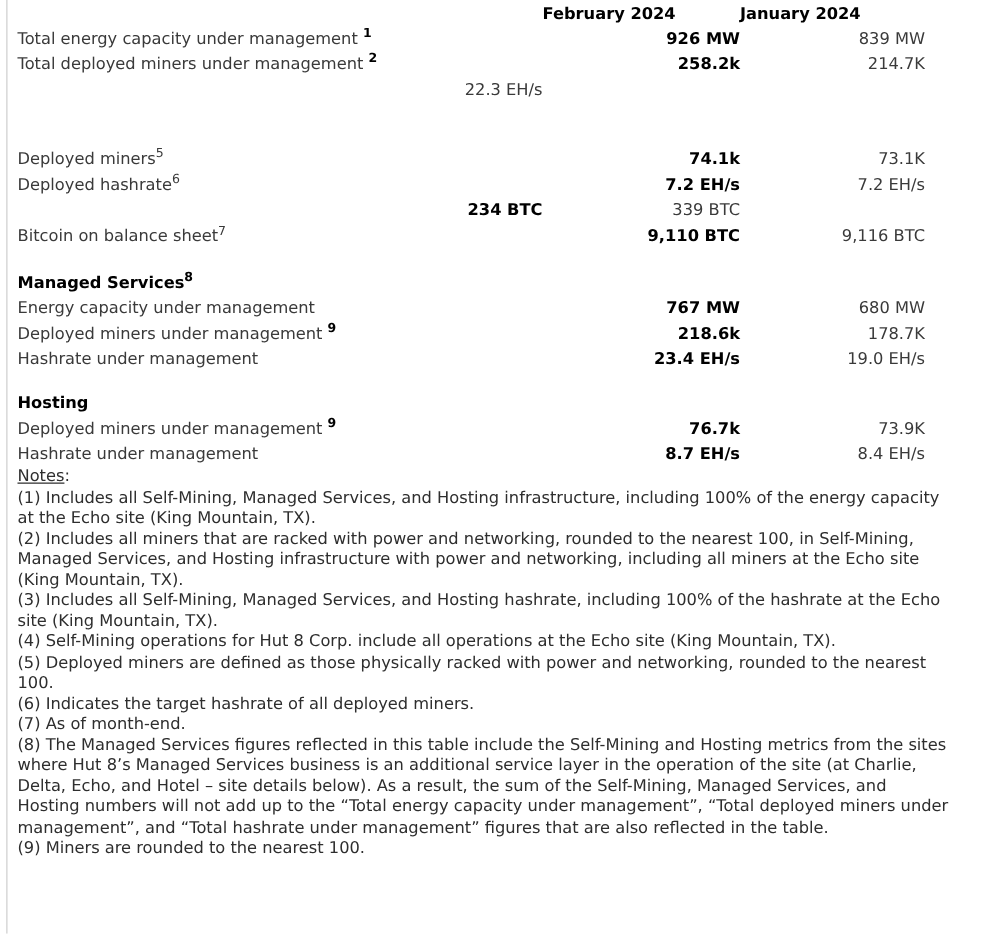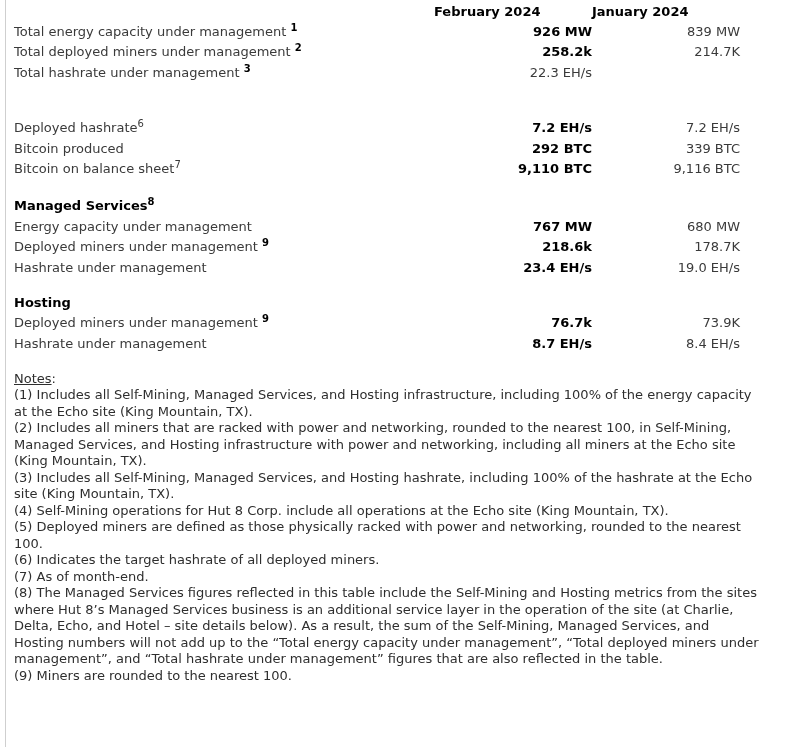--- a/index.html
+++ b/index.html
@@ -37,21 +37,20 @@
   .cell.feb{font-weight:bold;color:var(--bold-text);}
   .cell.jan{color:var(--body-text);}
   .col-head{font-weight:bold;color:var(--bold-text);text-align:left;}
   .cell.label{color:var(--body-text);}
   .cell.label.bold, .b{font-weight:bold;color:var(--bold-text);}
   sup{font-size:10px;line-height:0;vertical-align:super;}
   .spacer-0{height:35px;}
   .spacer-1{height:16px;}
   .spacer-2{height:14px;}
   .notes{
-    margin-top:17px;
     padding-left:14px;
     width:748px;
     font-size:13px;
     line-height:16.5px;
     color:var(--notes-text);
   }
   .notes .u{text-decoration:underline;}
   .note{margin:0;}
 </style>
 </head>
@@ -70,32 +69,35 @@
         <div class="cell label"><span>Total energy capacity under management</span>&nbsp;<sup class="b">1</sup></div>
         <div class="cell feb">926 MW</div>
         <div class="cell jan">839 MW</div>
       </div>
       <div class="row">
         <div class="cell label"><span>Total deployed miners under management</span>&nbsp;<sup class="b">2</sup></div>
         <div class="cell feb">258.2k</div>
         <div class="cell jan">214.7K</div>
       </div>
       <div class="row">
-        <div class="cell label"><span>Total hashrate under management</span>&nbsp;<sup class="b">3</sup></div>
         <div class="cell jan">22.3 EH/s</div>
       </div>
       <div class="spacer spacer-0"></div>
+      <div class="row">
+        <div class="cell label"><span>Deployed miners</span><sup>5</sup></div>
+        <div class="cell feb">74.1k</div>
+        <div class="cell jan">73.1K</div>
+      </div>
       <div class="row">
         <div class="cell label"><span>Deployed hashrate</span><sup>6</sup></div>
         <div class="cell feb">7.2 EH/s</div>
         <div class="cell jan">7.2 EH/s</div>
       </div>
       <div class="row">
-        <div class="cell label"><span>Bitcoin produced</span></div>
-        <div class="cell feb">292 BTC</div>
+        <div class="cell feb">234 BTC</div>
         <div class="cell jan">339 BTC</div>
       </div>
       <div class="row">
         <div class="cell label"><span>Bitcoin on balance sheet</span><sup>7</sup></div>
         <div class="cell feb">9,110 BTC</div>
         <div class="cell jan">9,116 BTC</div>
       </div>
       <div class="spacer spacer-1"></div>
       <div class="row section-row">
         <div class="cell label bold"><span>Managed Services</span><sup class="b">8</sup></div>

